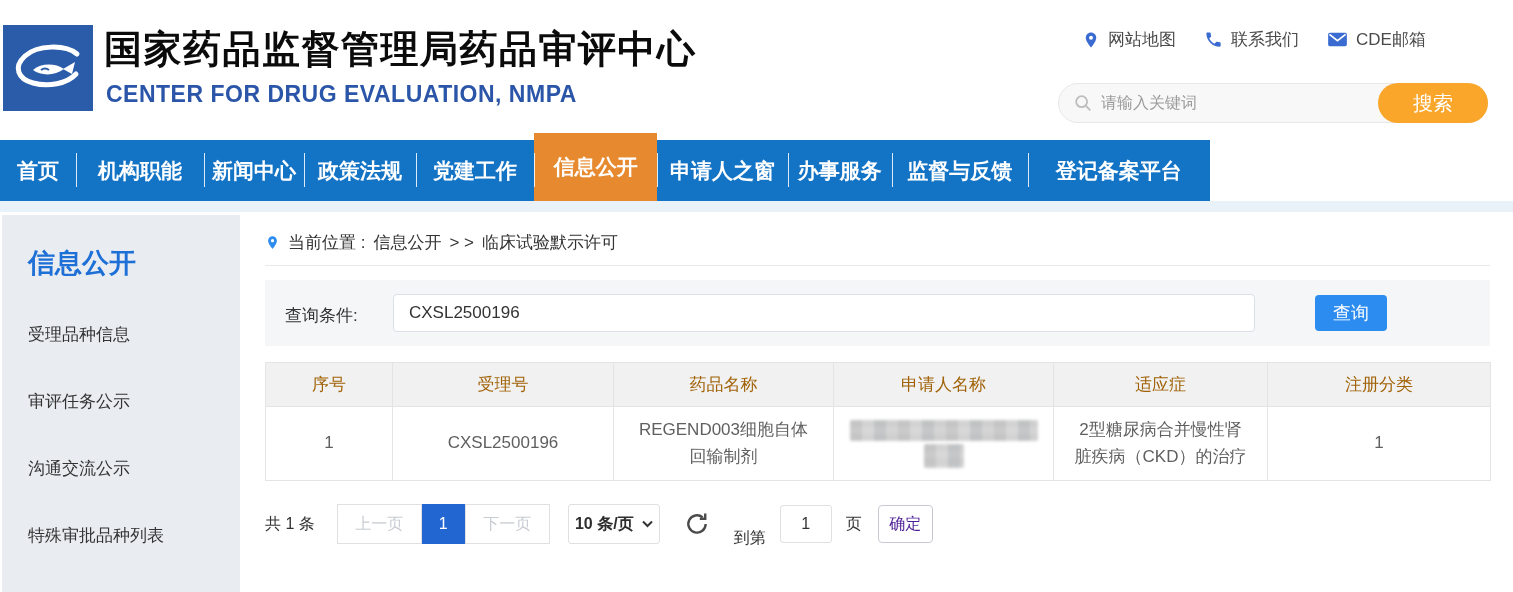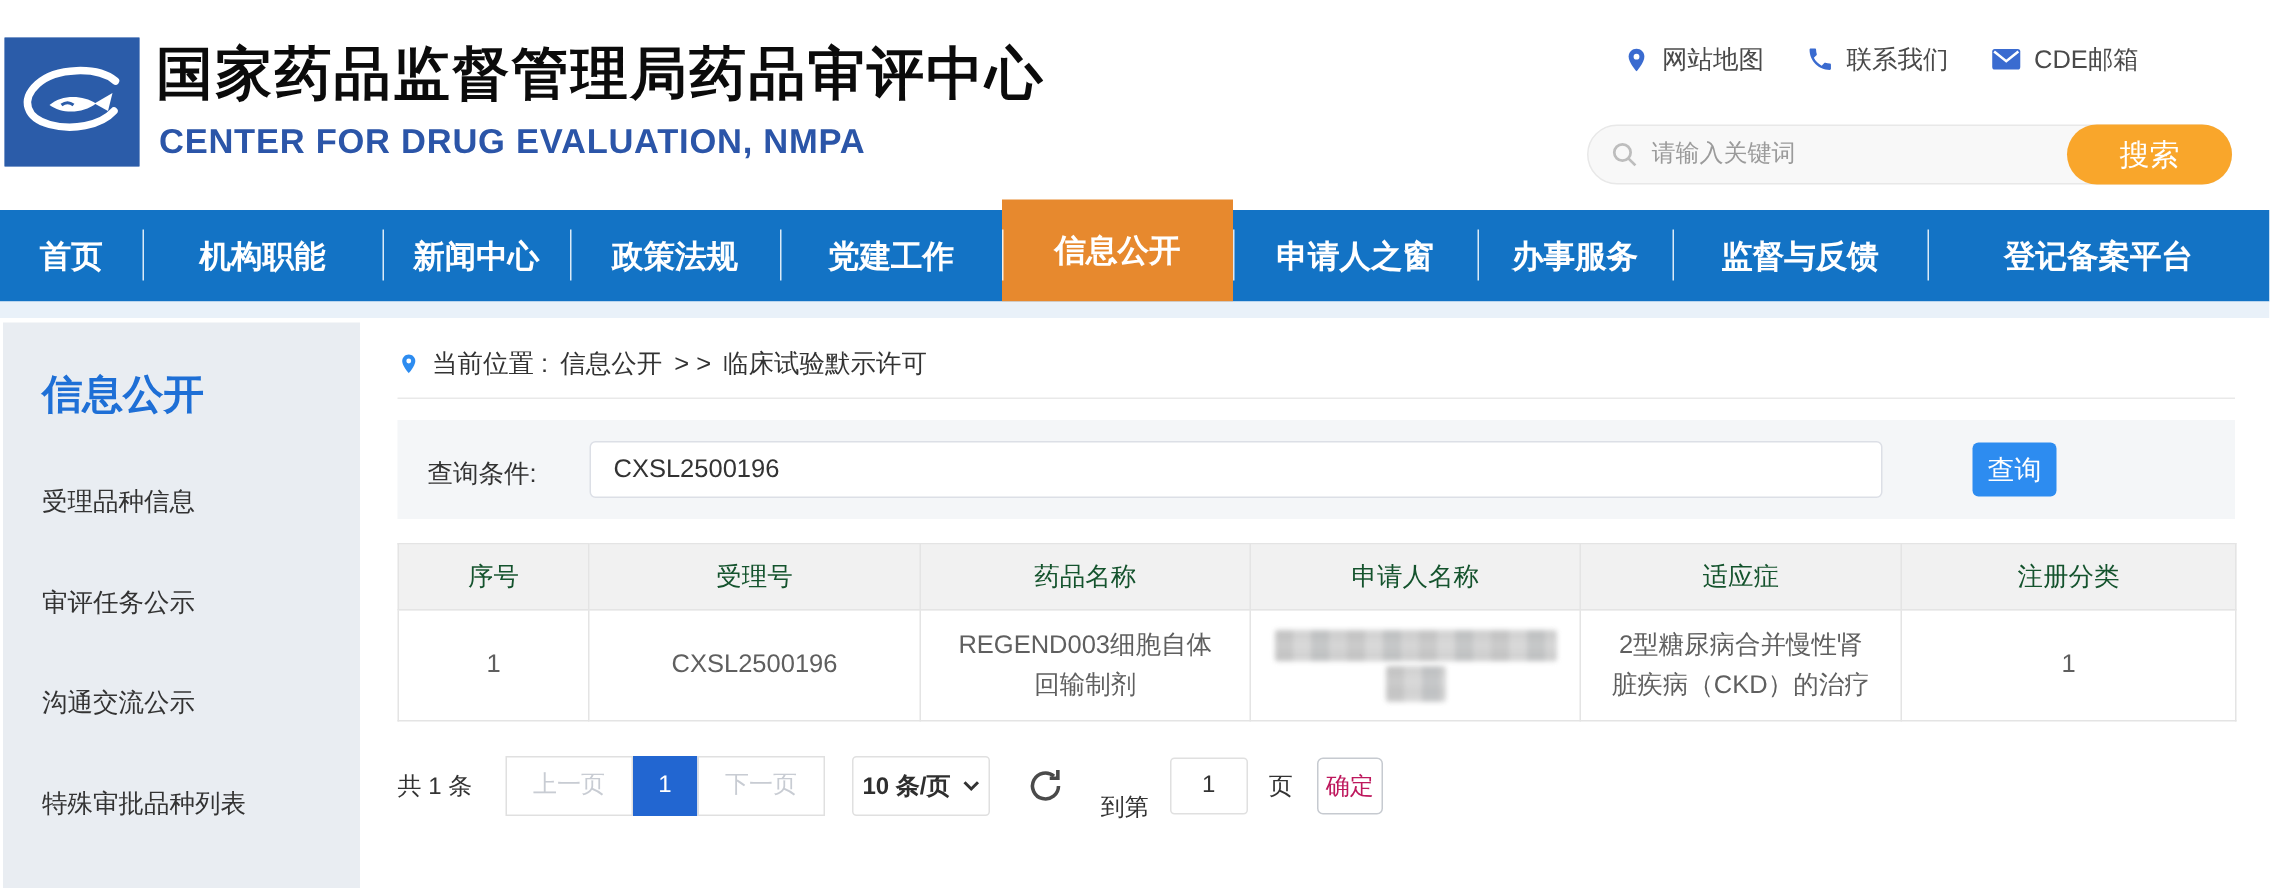--- a/index.html
+++ b/index.html
@@ -21,21 +21,21 @@
   #top-links { left:1082px; top:28px; display:flex; gap:28px; align-items:center; font-size:17px; color:#4a4a4a; }
   .top-link { display:flex; align-items:center; gap:8px; cursor:pointer; white-space:nowrap; }
   .top-link svg { display:block; }
 
   #search-bar { left:1058px; top:83px; width:430px; height:40px; background:#F8F8F8; border:1px solid #E8E8E8; border-radius:20px; display:flex; align-items:center; padding-left:14px; }
   #search-input { flex:1; border:none; outline:none; background:transparent; font-size:16px; color:#15803d; padding-left:8px; font-family:inherit; }
   #search-input::placeholder { color:#9b9b9b; }
   #search-btn { position:absolute; right:-1px; top:-1px; width:110px; height:40px; border:none; border-radius:20px; background:#F9A62B; color:#fff; font-size:20px; cursor:pointer; font-family:inherit; }
 
   
-  #nav { left:0; top:140px; width:1513px; height:61px; background:#1373C5; display:flex; }
+  #nav { left:0; top:140px; width:1210px; height:61px; background:#1373C5; display:flex; }
   .nav-item { display:flex; align-items:center; justify-content:center; height:61px; color:#fff; font-size:21px; font-weight:bold; position:relative; cursor:pointer; white-space:nowrap; }
   .nav-item + .nav-item::before { content:""; position:absolute; left:0; top:13px; width:1px; height:34px; background:rgba(255,255,255,0.85); }
   .nav-item.active { background:#E7892E; height:68px; margin-top:-7px; }
   .nav-item.active::before { top:20px; }
   .w1{flex:95} .w2{flex:160} .w3{flex:125} .w4{flex:140} .w5{flex:148}
   .w6{flex:154} .w7{flex:163} .w8{flex:130} .w9{flex:170} .w10{flex:228}
   #nav-strip { left:0; top:201px; width:1513px; height:11px; background:#E9F1F9; }
 
   
   #sidebar { left:2px; top:215px; width:238px; height:377px; background:#E9EDF2; padding:30px 0 0 26px; }
@@ -44,25 +44,25 @@
 
   
   #breadcrumb { left:265px; top:231px; display:flex; align-items:center; gap:8px; font-size:17px; color:#333; }
   #breadcrumb .crumb { cursor:pointer; }
   #bc-divider { left:265px; top:265px; width:1225px; height:1px; background:#E9E9E9; }
 
   
   #query-panel { left:265px; top:280px; width:1225px; height:66px; background:#F4F6F8; }
   #query-label { position:absolute; left:20px; top:24px; font-size:17px; color:#333; }
   #query-input { position:absolute; left:128px; top:14px; width:862px; height:38px; border:1px solid #DCDFE6; border-radius:4px; background:#fff; font-size:17px; color:#333; padding:0 15px; outline:none; font-family:inherit; }
-  #query-btn { position:absolute; left:1050px; top:15px; width:56px; height:36px; border:none; border-radius:4px; background:#2D8CF0; color:#fff; font-size:18px; cursor:pointer; font-family:inherit; }
+  #query-btn { position:absolute; left:1050px; top:15px; width:72px; height:36px; border:none; border-radius:4px; background:#2D8CF0; color:#fff; font-size:18px; cursor:pointer; font-family:inherit; }
 
   
   #result-table { left:265px; top:362px; width:1225px; border-collapse:collapse; table-layout:fixed; background:#fff; }
-  #result-table th { height:44px; background:#F1F1F1; border:1px solid #E4E4E4; font-size:17px; font-weight:normal; color:#14532d;margin-left:24px; }
+  #result-table th { height:44px; background:#F1F1F1; border:1px solid #E4E4E4; font-size:17px; font-weight:normal; color:#a16207;margin-left:24px; }
   #result-table td { height:74px; border:1px solid #E4E4E4; font-size:17px; color:#5f5f5f; text-align:center; padding:4px 18px; line-height:1.55; }
   .c1{width:127px}.c2{width:221px}.c3{width:220px}.c4{width:220px}.c5{width:214px}.c6{width:223px}
 
   .redact-wrap { display:flex; flex-direction:column; align-items:center; gap:3px; }
   .redact-a, .redact-b {
     background-image:
       linear-gradient(90deg,#d9d9d9 0 12px,#ececec 12px 24px,#d3d5d7 24px 36px,#e7e7e7 36px 48px),
       linear-gradient(0deg,#e3e3e3 0 50%,#dcdcdc 50% 100%);
     background-blend-mode:multiply;
     background-size:48px 100%, 100% 14px;
@@ -77,21 +77,21 @@
   #pagination { left:265px; top:504px; height:40px; display:flex; align-items:center; font-size:16px; color:#333; }
   .pg-total { margin-right:22px; }
   .pg-group { display:flex; }
   .pg-btn { width:85px; height:40px; line-height:38px; text-align:center; border:1px solid #E0E0E0; background:#fff; color:#C8CCD3; cursor:pointer; }
   .pg-num { width:43px; height:40px; line-height:40px; text-align:center; background:#2266D1; color:#fff; cursor:pointer; }
   .pg-size { margin-left:18px; width:92px; height:40px; border:1px solid #E0E0E0; border-radius:3px; display:flex; align-items:center; justify-content:center; gap:8px; color:#2e2e2e; cursor:pointer; background:#fff;font-weight:bold; }
   .pg-refresh { margin-left:24px; width:26px; height:26px; cursor:pointer; }
   .pg-goto-label { margin-left:24px;margin-top:29px; }
   .pg-goto-input { margin-left:14px; width:52px; height:38px; border:1px solid #E0E0E0; border-radius:3px; text-align:center; font-size:16px; color:#333; outline:none; font-family:inherit; }
   .pg-unit { margin-left:14px; }
-  .pg-confirm { margin-left:16px; width:44px; height:38px; border:1px solid #C6CAD0; border-radius:4px; background:#fff; font-size:16px; color:#be185d; cursor:pointer; font-family:inherit; }
+  .pg-confirm { margin-left:16px; width:55px; height:38px; border:1px solid #C6CAD0; border-radius:4px; background:#fff; font-size:16px; color:#4c1d95; cursor:pointer; font-family:inherit; }
 </style>
 </head>
 <body>
 
 <div id="logo" class="abs">
   <svg width="90" height="86" viewBox="0 0 90 86">
     <rect x="0" y="0" width="90" height="86" fill="#2B5CA9"></rect>
     <path d="M74 29 C62 19 34 20 22 31 C10 42 15 54 30 58 C45 62 64 59 73 49" stroke="#fff" stroke-width="5" fill="none" stroke-linecap="round"></path>
     <path d="M30 45 C38 38 52 38 61 44 C52 51 38 51 30 45 Z" fill="#fff"></path>
     <path d="M60 44 L72 37 L69 49 Z" fill="#fff"></path>

